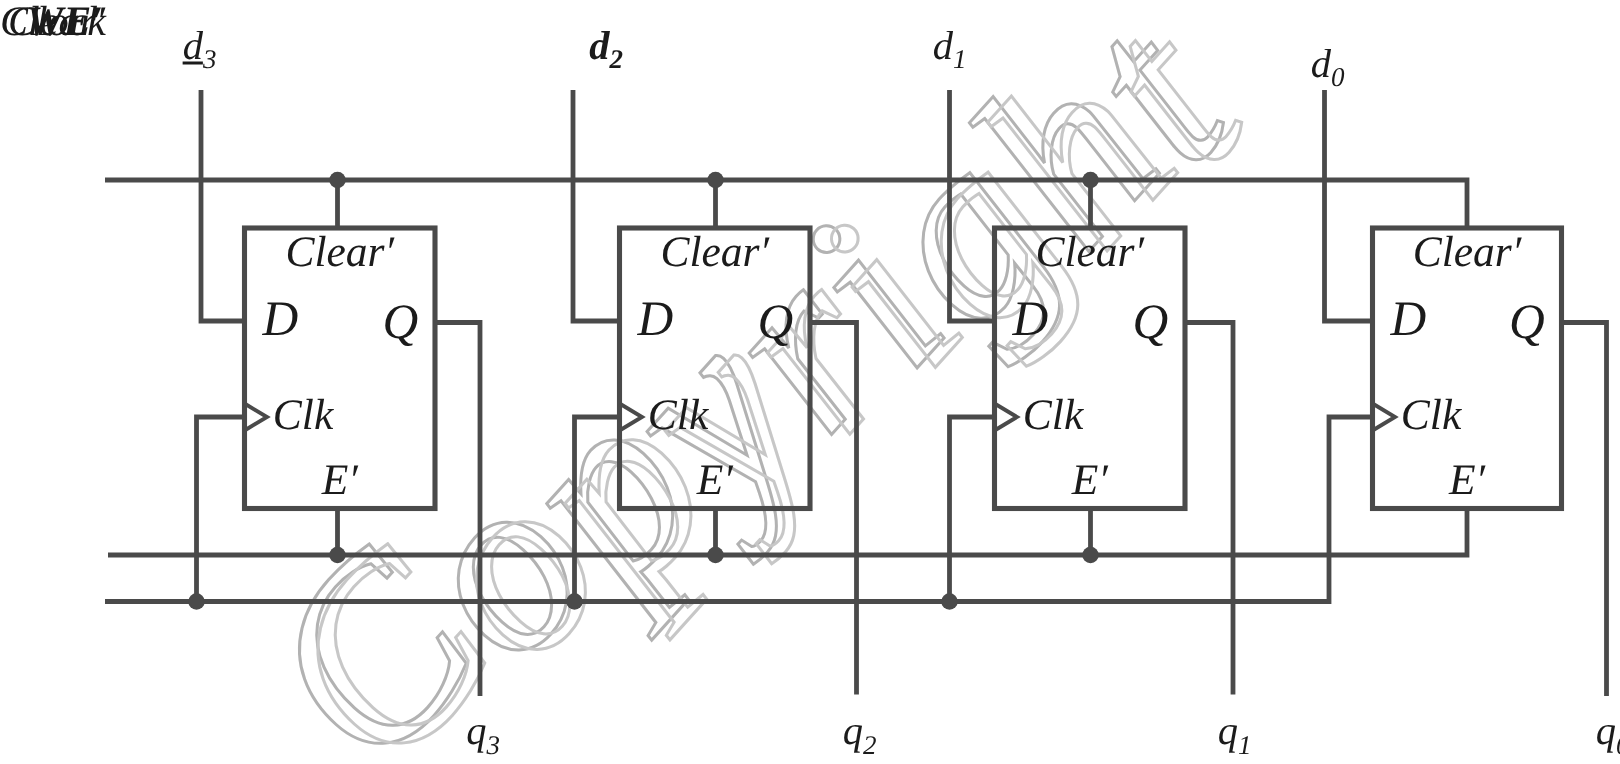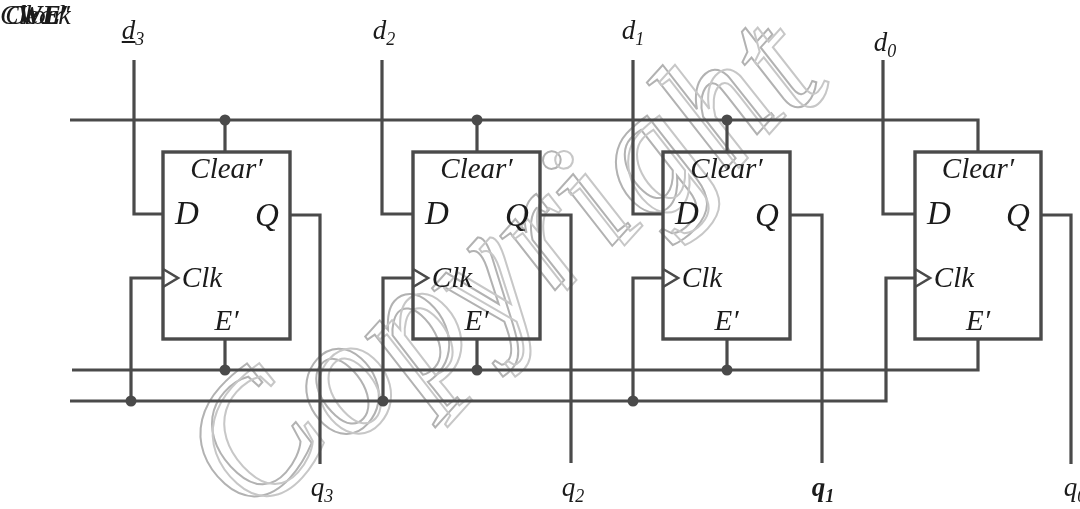--- a/index.html
+++ b/index.html
@@ -90,27 +90,27 @@
     <circle class="dot" cx="131" cy="401" r="5.5"></circle>
     <circle class="dot" cx="383" cy="401" r="5.5"></circle>
     <circle class="dot" cx="633" cy="401" r="5.5"></circle>
   </svg>
 
   <div class="label sig" style="left:0;top:103;width:70px;">Clear′</div>
   <div class="label sig" style="left:14px;top:354;width:58px;font-weight:bold;">WE′</div>
   <div class="label sig" style="left:2px;top:386;width:72px;">Clock</div>
 
   <div class="label io" style="left:101px;top:16px;width:64px;text-decoration:underline;"><i>d</i><sub>3</sub></div>
-  <div class="label io" style="left:352px;top:16px;width:64px;"><i>d</i><sub>2</sub></div>
+  <div class="label io" style="left:372px;top:16px;width:64px;font-weight:bold;"><i>d</i><sub>2</sub></div>
   <div class="label io" style="left:601px;top:16px;width:64px;"><i>d</i><sub>1</sub></div>
   <div class="label io" style="left:853px;top:28px;width:64px;"><i>d</i><sub>0</sub></div>
 
   <div class="label io" style="left:290px;top:473px;width:64px;"><i>q</i><sub>3</sub></div>
   <div class="label io" style="left:541px;top:473px;width:64px;"><i>q</i><sub>2</sub></div>
-  <div class="label io" style="left:791px;top:473px;width:64px;font-weight:bold;"><i>q</i><sub>1</sub></div>
+  <div class="label io" style="left:791px;top:473px;width:64px;"><i>q</i><sub>1</sub></div>
   <div class="label io" style="left:1043px;top:473px;width:64px;"><i>q</i><sub>0</sub></div>
 
   <div class="label pinlbl" style="left:163px;top:153px;width:127px;">Clear′</div>
   <div class="label dq" style="left:169px;top:196px;width:36px;">D</div>
   <div class="label dq" style="left:249px;top:198px;width:36px;">Q</div>
   <div class="label pinlbl" style="left:174px;top:262px;width:56px;">Clk</div>
   <div class="label pinlbl" style="left:163px;top:305px;width:127px;">E′</div>
 
   <div class="label pinlbl" style="left:413px;top:153px;width:127px;">Clear′</div>
   <div class="label dq" style="left:419px;top:196px;width:36px;">D</div>

